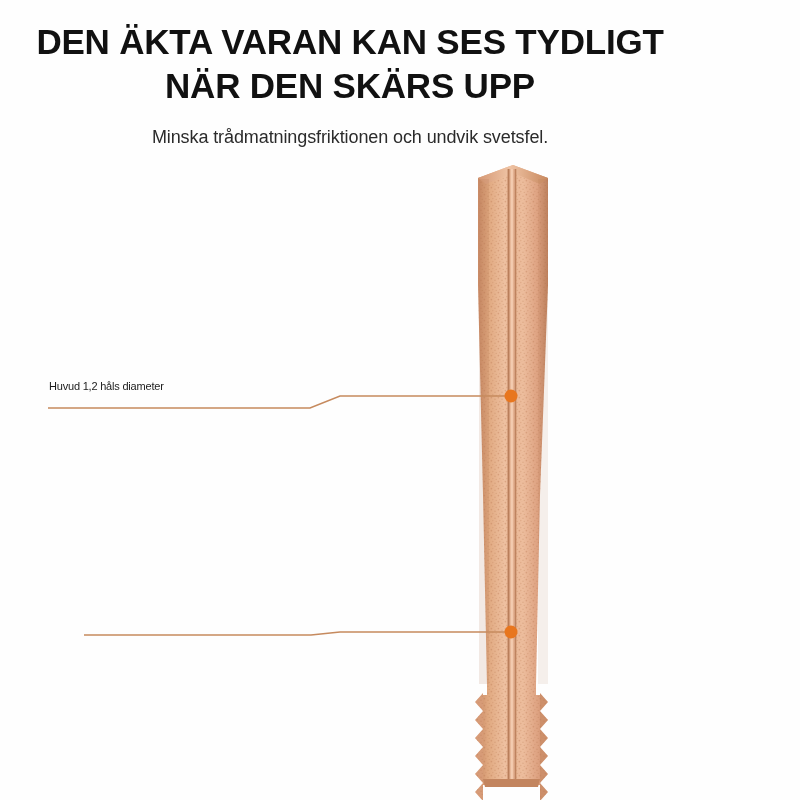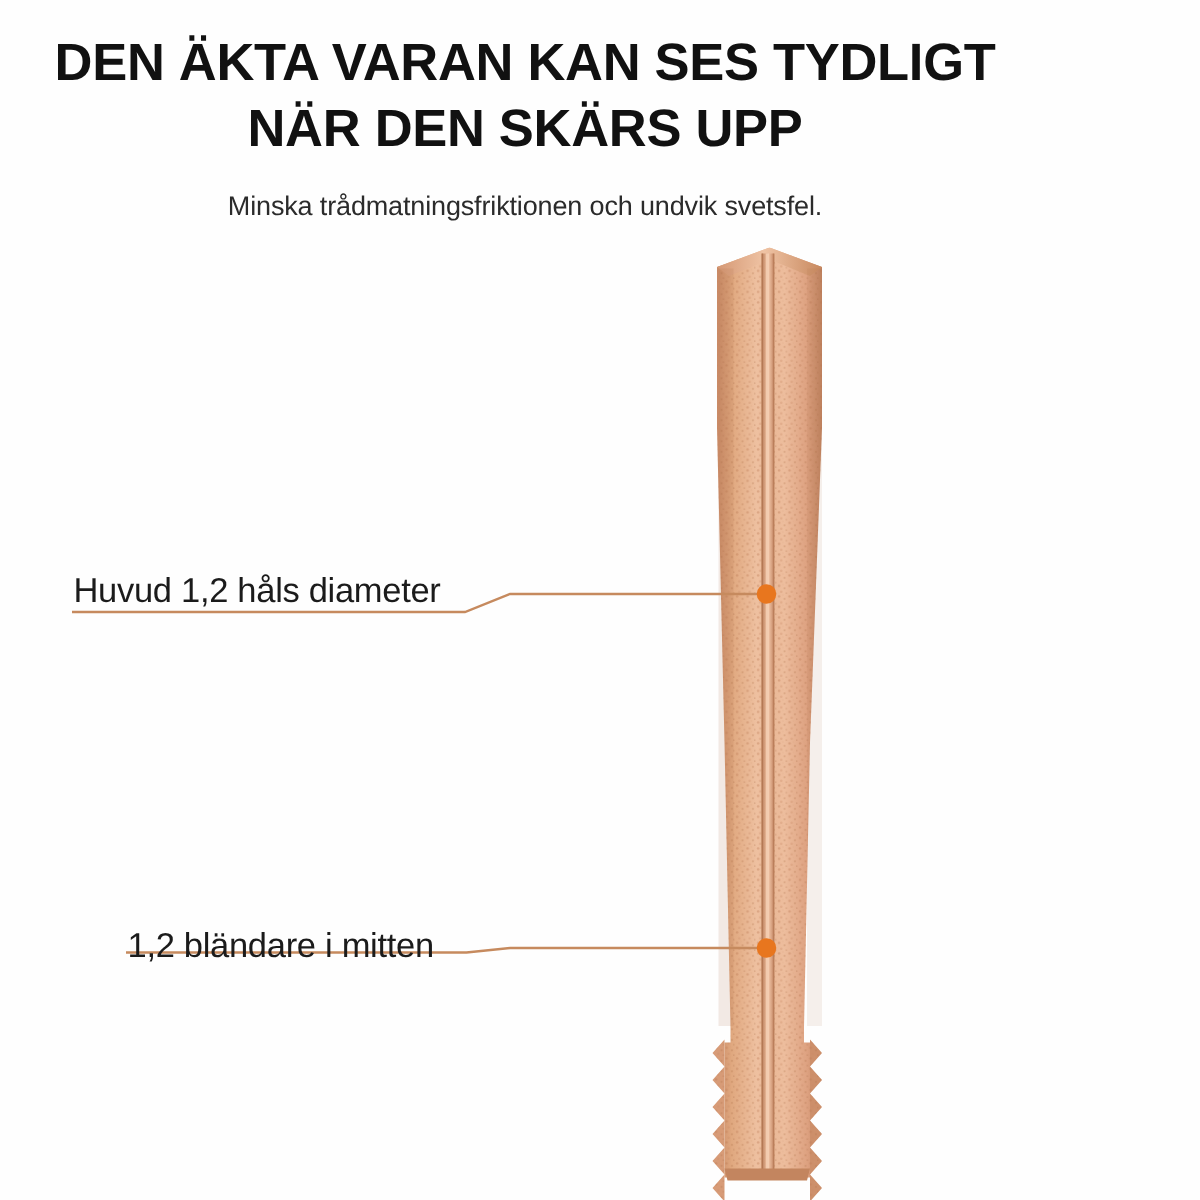--- a/index.html
+++ b/index.html
@@ -60,21 +60,21 @@
 
   svg.art {
     position: absolute;
     left: 0;
     top: 0;
   }
 
   
   .label {
     position: absolute;
-    font-size: 23px;
+    font-size: 11px;
     color: #1b1b1b;
     white-space: nowrap;
     letter-spacing: -0.2px;
   }
   .label-head  { left: 49px;  top: 215px; }
   .label-mid   { left: 85px;  top: 452px; }
 </style>
 </head>
 <body>
 
@@ -218,16 +218,15 @@
 
       <g>
         <circle cx="511" cy="231" r="6.5" fill="#e8761e"></circle>
         <circle cx="511" cy="467" r="6.5" fill="#e8761e"></circle>
         <circle cx="511" cy="704" r="6.5" fill="#e8761e"></circle>
       </g>
     </svg>
 
     <div class="label label-head">Huvud 1,2 håls diameter</div>
 
-    <div class="label label-mid">1,2 bländare i mitten</div>
 
   </div>
 </div>
 
 </body></html>

